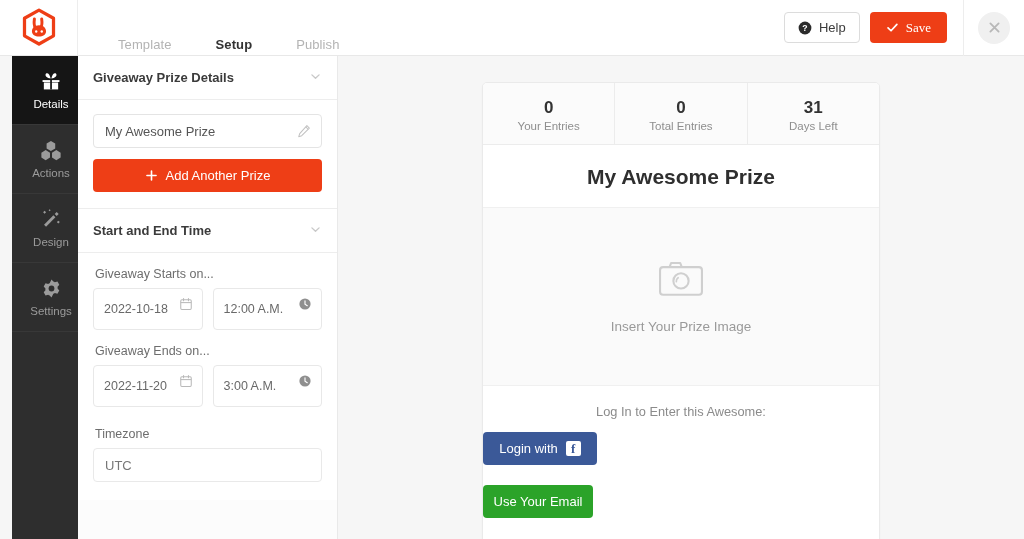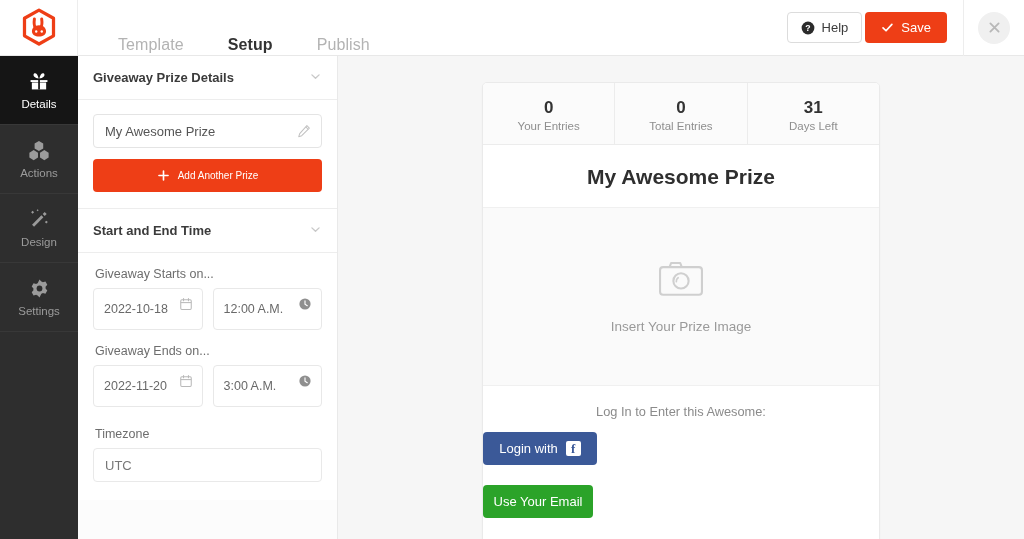--- a/index.html
+++ b/index.html
@@ -18,55 +18,55 @@
     display: flex; align-items: center;
   }
   .logo-box {
     width: 78px; height: 55px; display: flex;
     align-items: center; justify-content: center;
     border-right: 1px solid #ededed;
   }
   .nav-tabs { display: flex; align-items: center; height: 56px; margin-left: 18px; }
   .nav-tab {
     position: relative; height: 72px; display: flex; align-items: center;
-    padding: 0 22px; font-size: 16px; color: #b3b3b3; cursor: pointer;
+    padding: 0 22px; font-size: 13px; color: #b3b3b3; cursor: pointer;
     letter-spacing: .1px;
     margin-top: 34px;
   }
   .nav-tab.active { color: #333333; font-weight: 600; }
   .nav-tab.active:after {
     content: ""; position: absolute; left: 22px; right: 22px; bottom: 5px;
     height: 3px; background: #ee3e16; border-radius: 2px;
   }
   .topbar-right {
     margin-left: auto; display: flex; align-items: center; height: 56px;
     padding-right: 14px;
   }
   .btn-help {
     display: flex; align-items: center; gap: 7px;
     height: 31px; padding: 0 13px; background: #fff;
     border: 1px solid #dcdcdc; border-radius: 4px;
     font-size: 13px; color: #3c3c3c; cursor: pointer;
   }
   .btn-save {
-    display: flex; align-items: center; gap: 7px; margin-left: 3px;
+    display: flex; align-items: center; gap: 7px; margin-left: 10px;
     height: 31px; padding: 0 16px; background: #ee3e16;
     border: none; border-radius: 4px;
-    font-size: 13px; color: #ffffff; cursor: pointer;
+    font-size: 13px; color: #ffffff; cursor: pointer; font-family: Liberation Serif, serif;
   }
   .topbar-sep { width: 1px; height: 56px; background: #ededed; margin-left: 16px; }
   .btn-close {
     width: 32px; height: 32px; margin-left: 14px; border-radius: 50%;
     background: #f0f0f0; display: flex; align-items: center; justify-content: center;
     cursor: pointer;
   }
 
   
   .sidebar {
-    position: absolute; top: 56px; left: 0; width: 78px; height: 483px;
+    position: absolute; top: 56px; left: 12px; width: 78px; height: 483px;
     background: #2e2e2e;
   }
   .side-item {
     height: 69px; display: flex; flex-direction: column;
     align-items: center; justify-content: center; gap: 6px;
     color: #9b9b9b; font-size: 11.5px; cursor: pointer;
     border-bottom: 1px solid #383838;
   }
   .side-item.active { background: #151515; color: #ffffff; }
   .side-item.active .side-icon svg { fill: #ffffff; }
@@ -86,21 +86,21 @@
   .section-body { background: #ffffff; padding: 14px 15px 16px; border-bottom: 1px solid #ededed; }
   .txt-input {
     position: relative; height: 34px; border: 1px solid #e4e4e4;
     border-radius: 4px; background: #fff; display: flex; align-items: center;
     padding: 0 32px 0 11px; font-size: 13px; color: #555; cursor: text;
   }
   .txt-input .edit-ic { position: absolute; right: 10px; top: 9px; }
   .btn-add {
     margin-top: 11px; height: 33px; width: 100%;
     background: #ee3e16; border: none; border-radius: 4px;
-    color: #fff; font-size: 10px; display: flex;
+    color: #fff; font-size: 13px; display: flex;
     align-items: center; justify-content: center; gap: 8px; cursor: pointer;
     font-family: "Liberation Sans", sans-serif;
   }
   .field-label { font-size: 12.5px; color: #6d6d6d; margin: 0 0 7px 2px; }
   .row2 { display: flex; gap: 10px; }
   .mini-input {
     position: relative; flex: 1; height: 42px; border: 1px solid #e8e8e8;
     border-radius: 4px; background: #fff; display: flex; align-items: center;
     padding: 0 28px 0 10px; font-size: 12.5px; color: #696969; cursor: text;
   }

